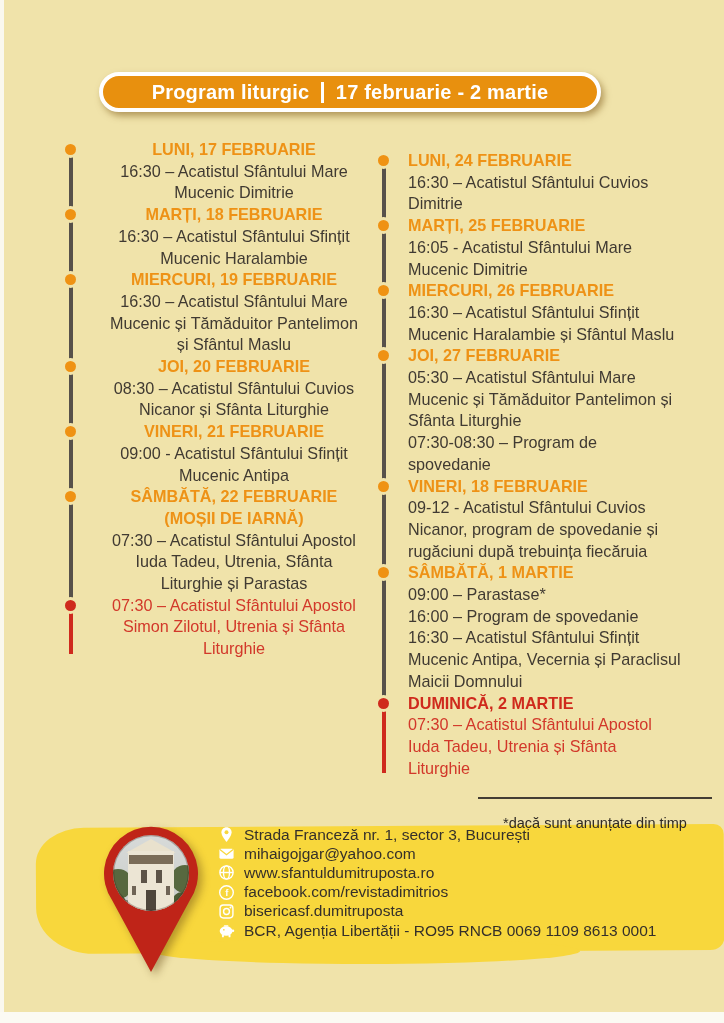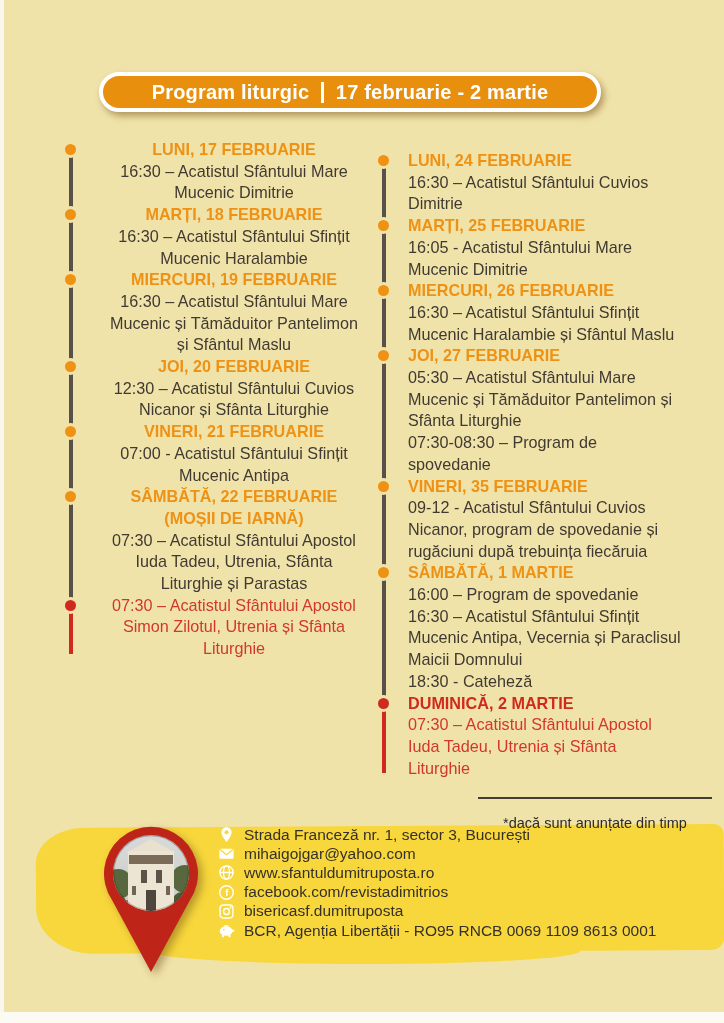--- a/index.html
+++ b/index.html
@@ -95,31 +95,31 @@
 Mucenic și Tămăduitor Pantelimon
 și Sfântul Maslu</div>
         </div>
       </div>
       <div class="entry" data-type="weekday">
         <span class="dot"></span>
         <span class="rail"></span>
         <div class="day">JOI, 20 FEBRUARIE</div>
         <div class="events">
 
-        <div class="event">12:30 – Acatistul Sfântului Cuvios
+        <div class="event">08:30 – Acatistul Sfântului Cuvios
 Nicanor și Sfânta Liturghie</div>
         </div>
       </div>
       <div class="entry" data-type="weekday">
         <span class="dot"></span>
         <span class="rail"></span>
         <div class="day">VINERI, 21 FEBRUARIE</div>
         <div class="events">
 
-        <div class="event">07:00 - Acatistul Sfântului Sfințit
+        <div class="event">09:00 - Acatistul Sfântului Sfințit
 Mucenic Antipa</div>
         </div>
       </div>
       <div class="entry" data-type="weekday">
         <span class="dot"></span>
         <span class="rail"></span>
         <div class="day">SÂMBĂTĂ, 22 FEBRUARIE
 (MOȘII DE IARNĂ)</div>
         <div class="events">
 
@@ -181,39 +181,39 @@
         <div class="event">05:30 – Acatistul Sfântului Mare
 Mucenic și Tămăduitor Pantelimon și
 Sfânta Liturghie</div>
           <div class="event">07:30-08:30 – Program de
 spovedanie</div>
         </div>
       </div>
       <div class="entry" data-type="weekday">
         <span class="dot"></span>
         <span class="rail"></span>
-        <div class="day">VINERI, 35 FEBRUARIE</div>
+        <div class="day">VINERI, 18 FEBRUARIE</div>
         <div class="events">
 
         <div class="event">09-12 - Acatistul Sfântului Cuvios
 Nicanor, program de spovedanie și
 rugăciuni după trebuința fiecăruia</div>
         </div>
       </div>
       <div class="entry" data-type="weekday">
         <span class="dot"></span>
         <span class="rail"></span>
         <div class="day">SÂMBĂTĂ, 1 MARTIE</div>
         <div class="events">
 
+        <div class="event">09:00 – Parastase*</div>
           <div class="event">16:00 – Program de spovedanie</div>
           <div class="event">16:30 – Acatistul Sfântului Sfințit
 Mucenic Antipa, Vecernia și Paraclisul
 Maicii Domnului</div>
-          <div class="event">18:30 - Cateheză</div>
         </div>
       </div>
       <div class="entry" data-type="sunday">
         <span class="dot"></span>
         <span class="rail"></span>
         <div class="day">DUMINICĂ, 2 MARTIE</div>
         <div class="events">
 
         <div class="event">07:30 – Acatistul Sfântului Apostol
 Iuda Tadeu, Utrenia și Sfânta

